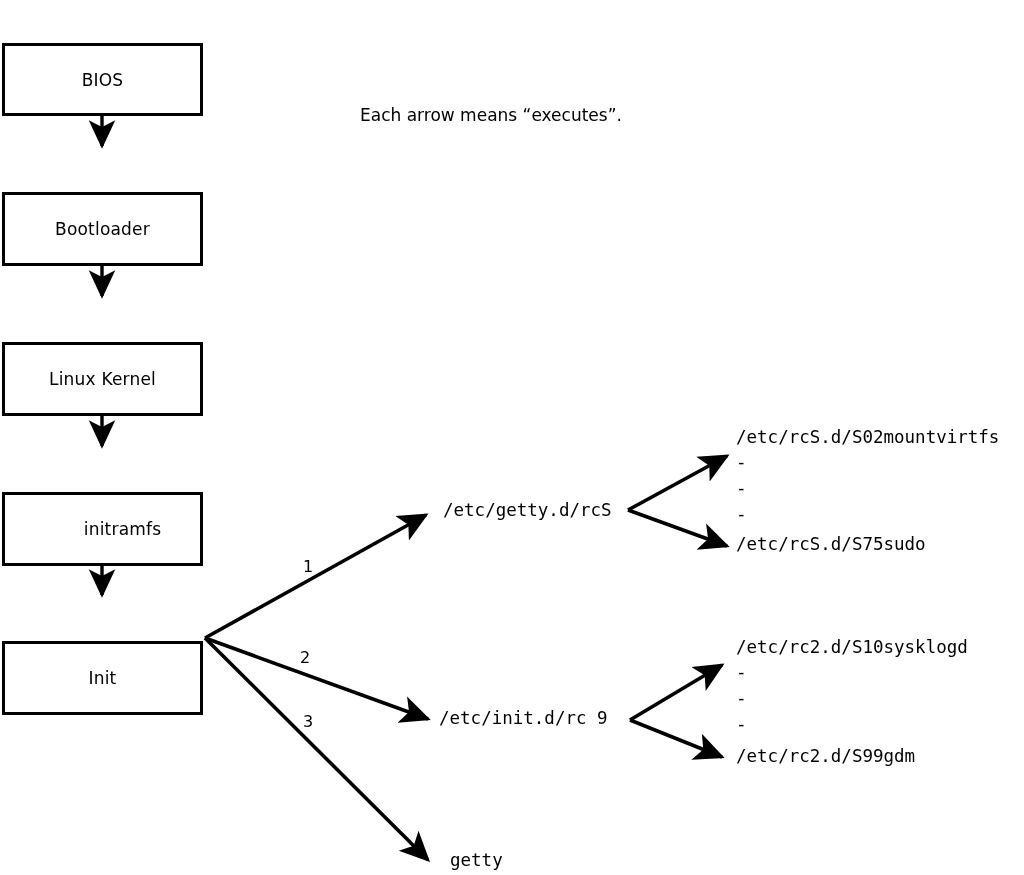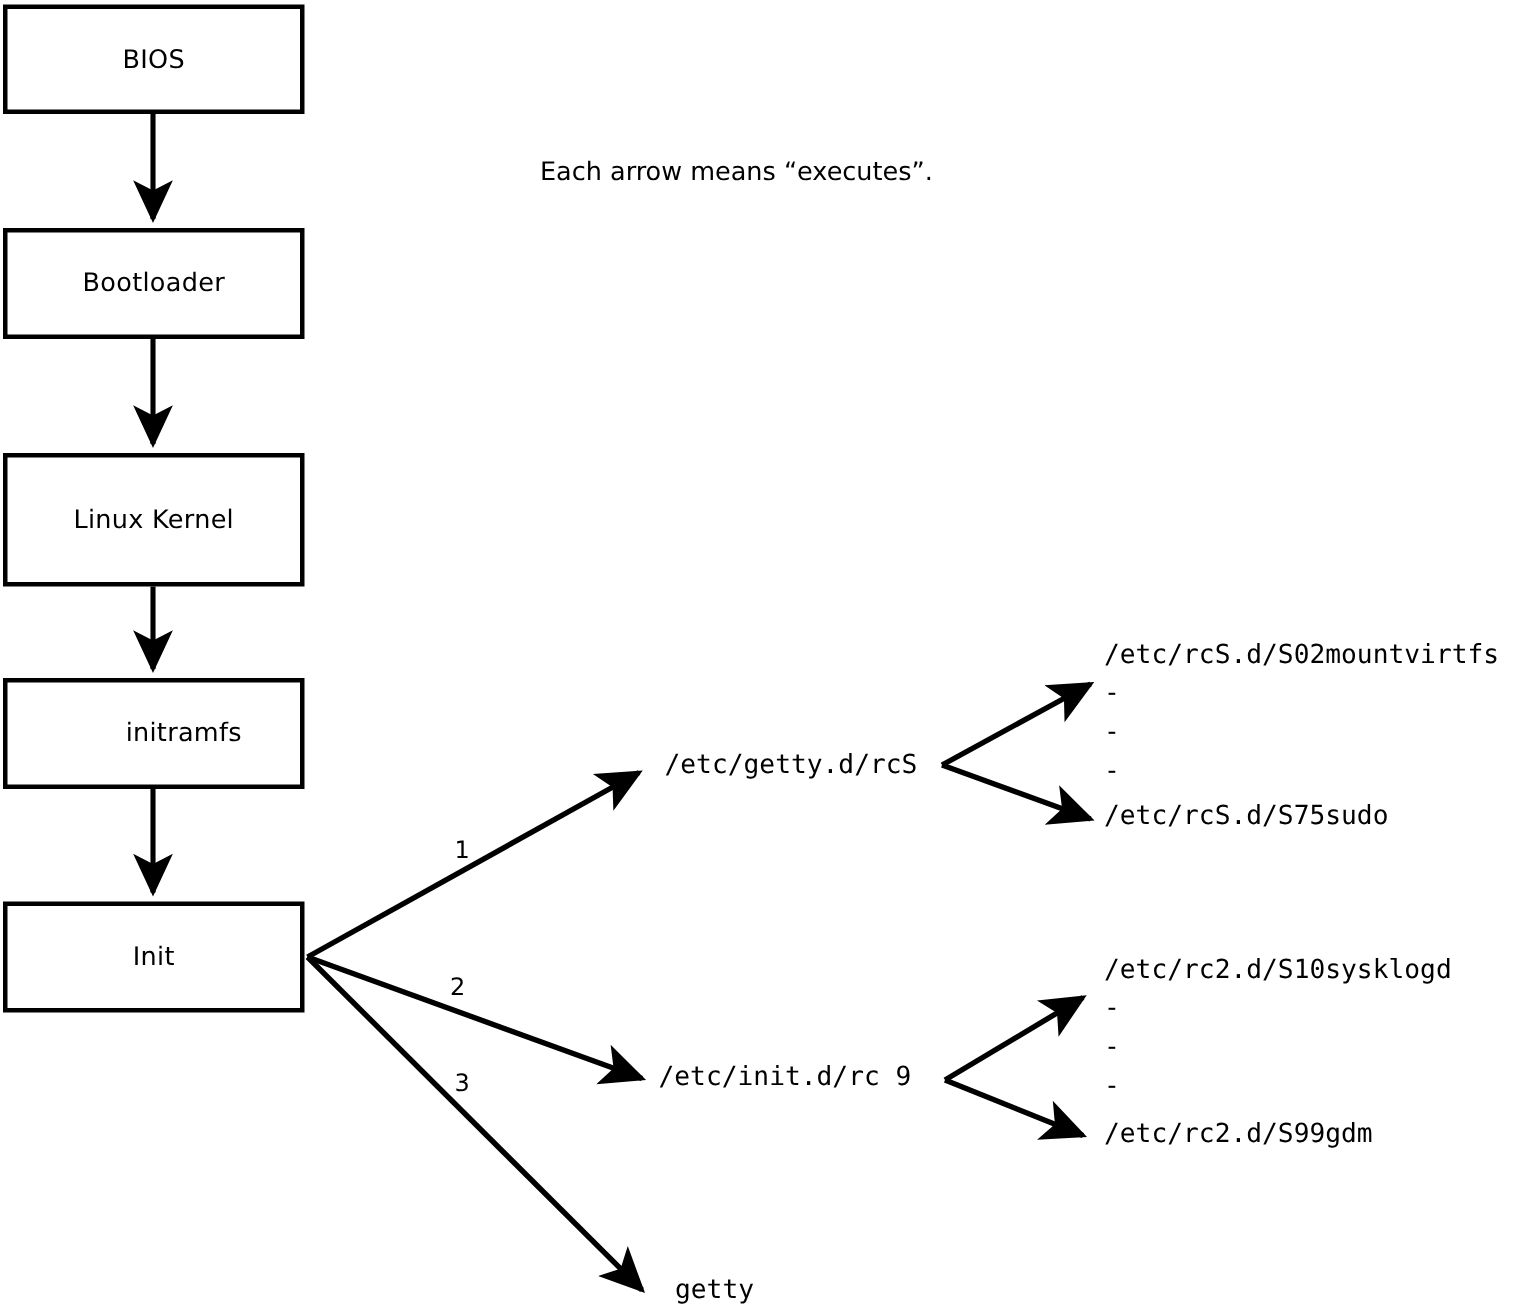--- a/index.html
+++ b/index.html
@@ -23,20 +23,21 @@
     height: 875px;
   }
   .node-box {
     position: absolute;
     box-sizing: border-box;
     border: 3px solid #000000;
     background: #ffffff;
     display: flex;
     align-items: center;
     justify-content: center;
+    margin-top: 40px;
   }
   .node-label {
     font-family: "DejaVu Sans", sans-serif;
     font-size: 17px;
     color: #000000;
     letter-spacing: 0.2px;
     white-space: nowrap;
   }
   .caption {
     position: absolute;
@@ -107,21 +108,21 @@
   <div class="caption" style="left:360px; top:105px;">Each arrow means “executes”.</div>
 
   <div class="node-box" style="left:2px; top:3px; width:201px; height:73px;">
     <span class="node-label">BIOS</span>
   </div>
 
   <div class="node-box" style="left:2px; top:152px; width:201px; height:74px;">
     <span class="node-label">Bootloader</span>
   </div>
 
-  <div class="node-box" style="left:2px; top:302px; width:201px; height:89px;">
+  <div class="node-box" style="left:2px; top:302px; width:201px; height:74px;">
     <span class="node-label">Linux Kernel</span>
   </div>
 
   <div class="node-box" style="left:2px; top:452px; width:201px; height:74px;padding-left:40px;">
     <span class="node-label">initramfs</span>
   </div>
 
   <div class="node-box" style="left:2px; top:601px; width:201px; height:74px;">
     <span class="node-label">Init</span>
   </div>

